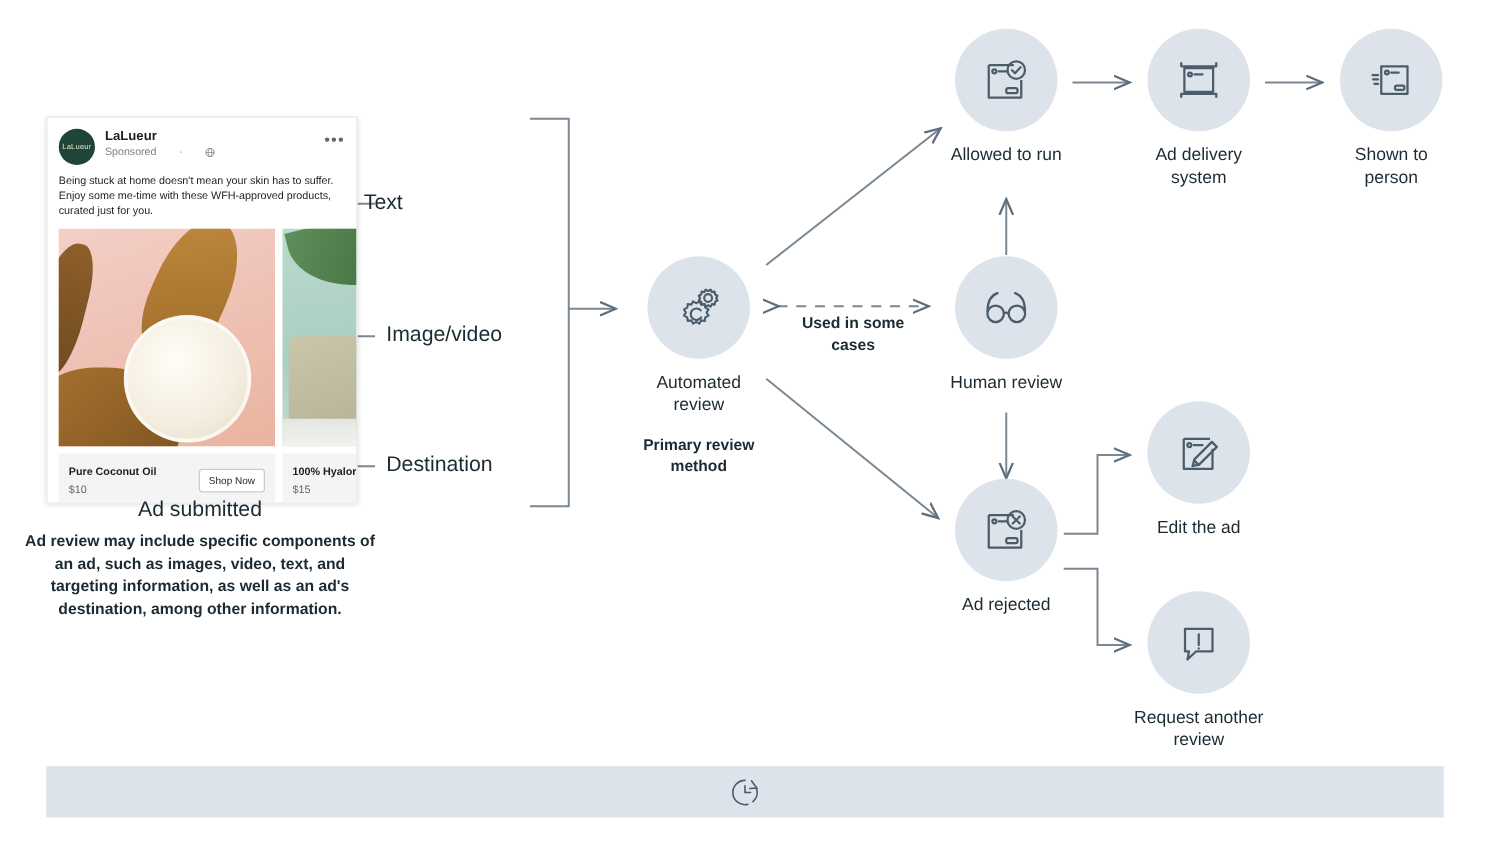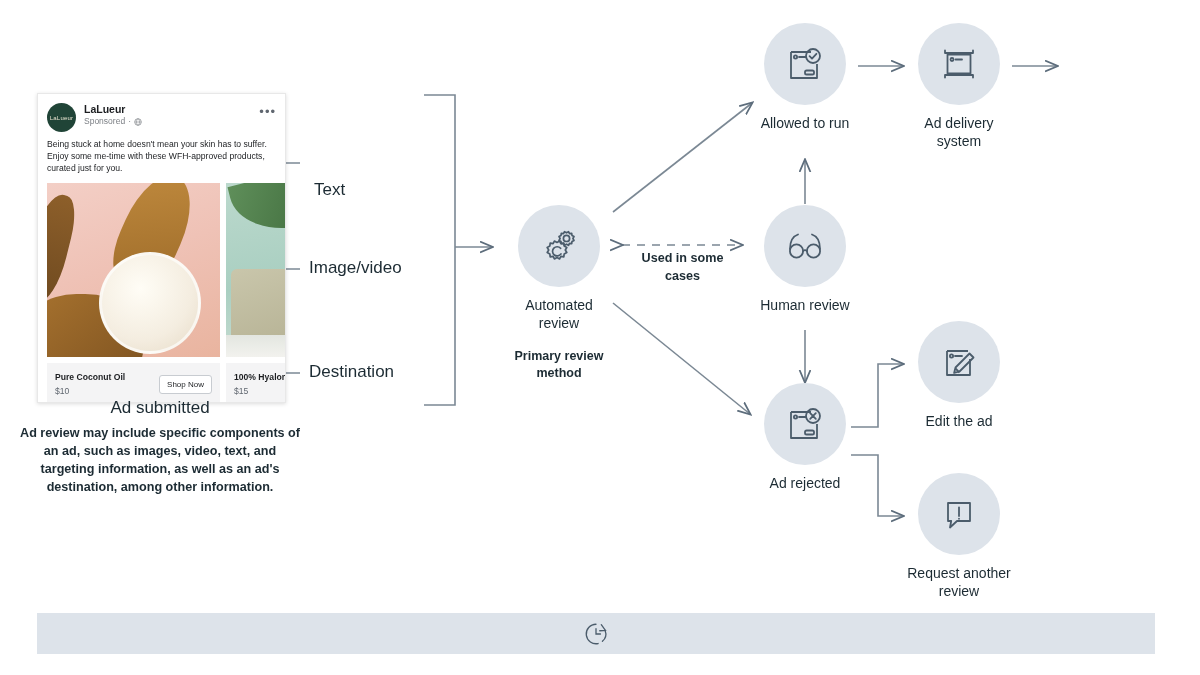--- a/index.html
+++ b/index.html
@@ -41,21 +41,21 @@
   }
   .ad-header { display: flex; align-items: flex-start; padding: 9px 9px 4px 9px; }
   .ad-logo {
     width: 29px; height: 29px; border-radius: 50%;
     background: #204437; flex: none;
     display: flex; align-items: center; justify-content: center;
     color: #e7e2cf; font-size: 6px; letter-spacing: .2px;
   }
   .ad-meta { margin-left: 8px; flex: 1; }
   .ad-brand { font-size: 10.5px; font-weight: 700; color: #1c1e21; line-height: 1.25; }
-  .ad-sponsored { font-size: 8.5px; color: #7b7f84; line-height: 1.3; display: flex; align-items: center; gap: 3px; }
+  .ad-sponsored { font-size: 8.5px; color: #7b7f84; line-height: 1.3; display: flex; align-items: center; gap: 18px; }
   .ad-dots { color: #606770; font-size: 13px; letter-spacing: 1px; line-height: 1; padding-top: 2px; }
   .ad-body {
     font-size: 8.6px; line-height: 1.42; color: #1c1e21;
     padding: 2px 9px 8px 9px;
   }
   .ad-media { display: flex; gap: 6px; padding: 0 0 0 9px; }
   .media-tile { width: 173px; height: 174px; position: relative; overflow: hidden; flex: none; }
   .media-tile.second { width: 124px; }
   .tile-a { background: linear-gradient(160deg,#f3cfc6 0%, #efc2b6 45%, #e9b49f 100%); }
   .tile-a::before {
@@ -214,21 +214,21 @@
       </div>
       <div class="prod second">
         <div>
           <div class="prod-title">100% Hyalor</div>
           <div class="prod-price">$15</div>
         </div>
       </div>
     </div>
   </div>
 
-  <div class="callout" style="left:314px; top:152px;margin-top:28px;">Text</div>
+  <div class="callout" style="left:291px; top:152px;">Text</div>
   <div class="callout" style="left:309px; top:258px;">Image/video</div>
   <div class="callout" style="left:309px; top:362px;">Destination</div>
 
   <div id="ad-caption">
     <div class="title">Ad submitted</div>
     <div class="desc">Ad review may include specific components of an ad, such as images, video, text, and targeting information, as well as an ad's destination, among other information.</div>
   </div>
 
   <div class="node" style="left:478px; top:205px; width:162px;">
     <div class="circle">
@@ -290,20 +290,35 @@
           <path d="M20.5,19.5 H27"></path>
           <path d="M10,10.5 V13 H38 V10.5"></path>
           <path d="M10,37.5 V35 H38 V37.5"></path>
         </g>
       </svg>
     </div>
     <div class="label">Ad delivery
 system</div>
   </div>
 
+  <div class="node" style="left:1033px; top:23px; width:160px;">
+    <div class="circle">
+      <svg width="48" height="48" viewBox="0 0 48 48">
+        <g fill="none" stroke="#4b5c6b" stroke-width="1.8" stroke-linejoin="round" stroke-linecap="round">
+          <rect x="16" y="13" width="21" height="22"></rect>
+          <circle cx="20.5" cy="18" r="1.5"></circle>
+          <path d="M24,18 H30"></path>
+          <rect x="27" y="28.5" width="7.5" height="3.4" rx="1.3"></rect>
+          <path d="M9,20 H13.5 M9.5,23.5 H13.5 M10.5,27 H13.5"></path>
+        </g>
+      </svg>
+    </div>
+    <div class="label">Shown to
+person</div>
+  </div>
 
   <div class="node" style="left:725px; top:383px; width:160px;">
     <div class="circle">
       <svg width="48" height="48" viewBox="0 0 48 48">
         <g fill="none" stroke="#4b5c6b" stroke-width="1.8" stroke-linejoin="round">
           <path d="M10,12 H30 M10,12 V38 H36 V24"></path>
           <circle cx="14.5" cy="17" r="1.6"></circle>
           <path d="M18,17 H25" stroke-linecap="round"></path>
           <rect x="24" y="30.5" width="9" height="4" rx="1.6"></rect>
           <circle cx="32" cy="16" r="7"></circle>

